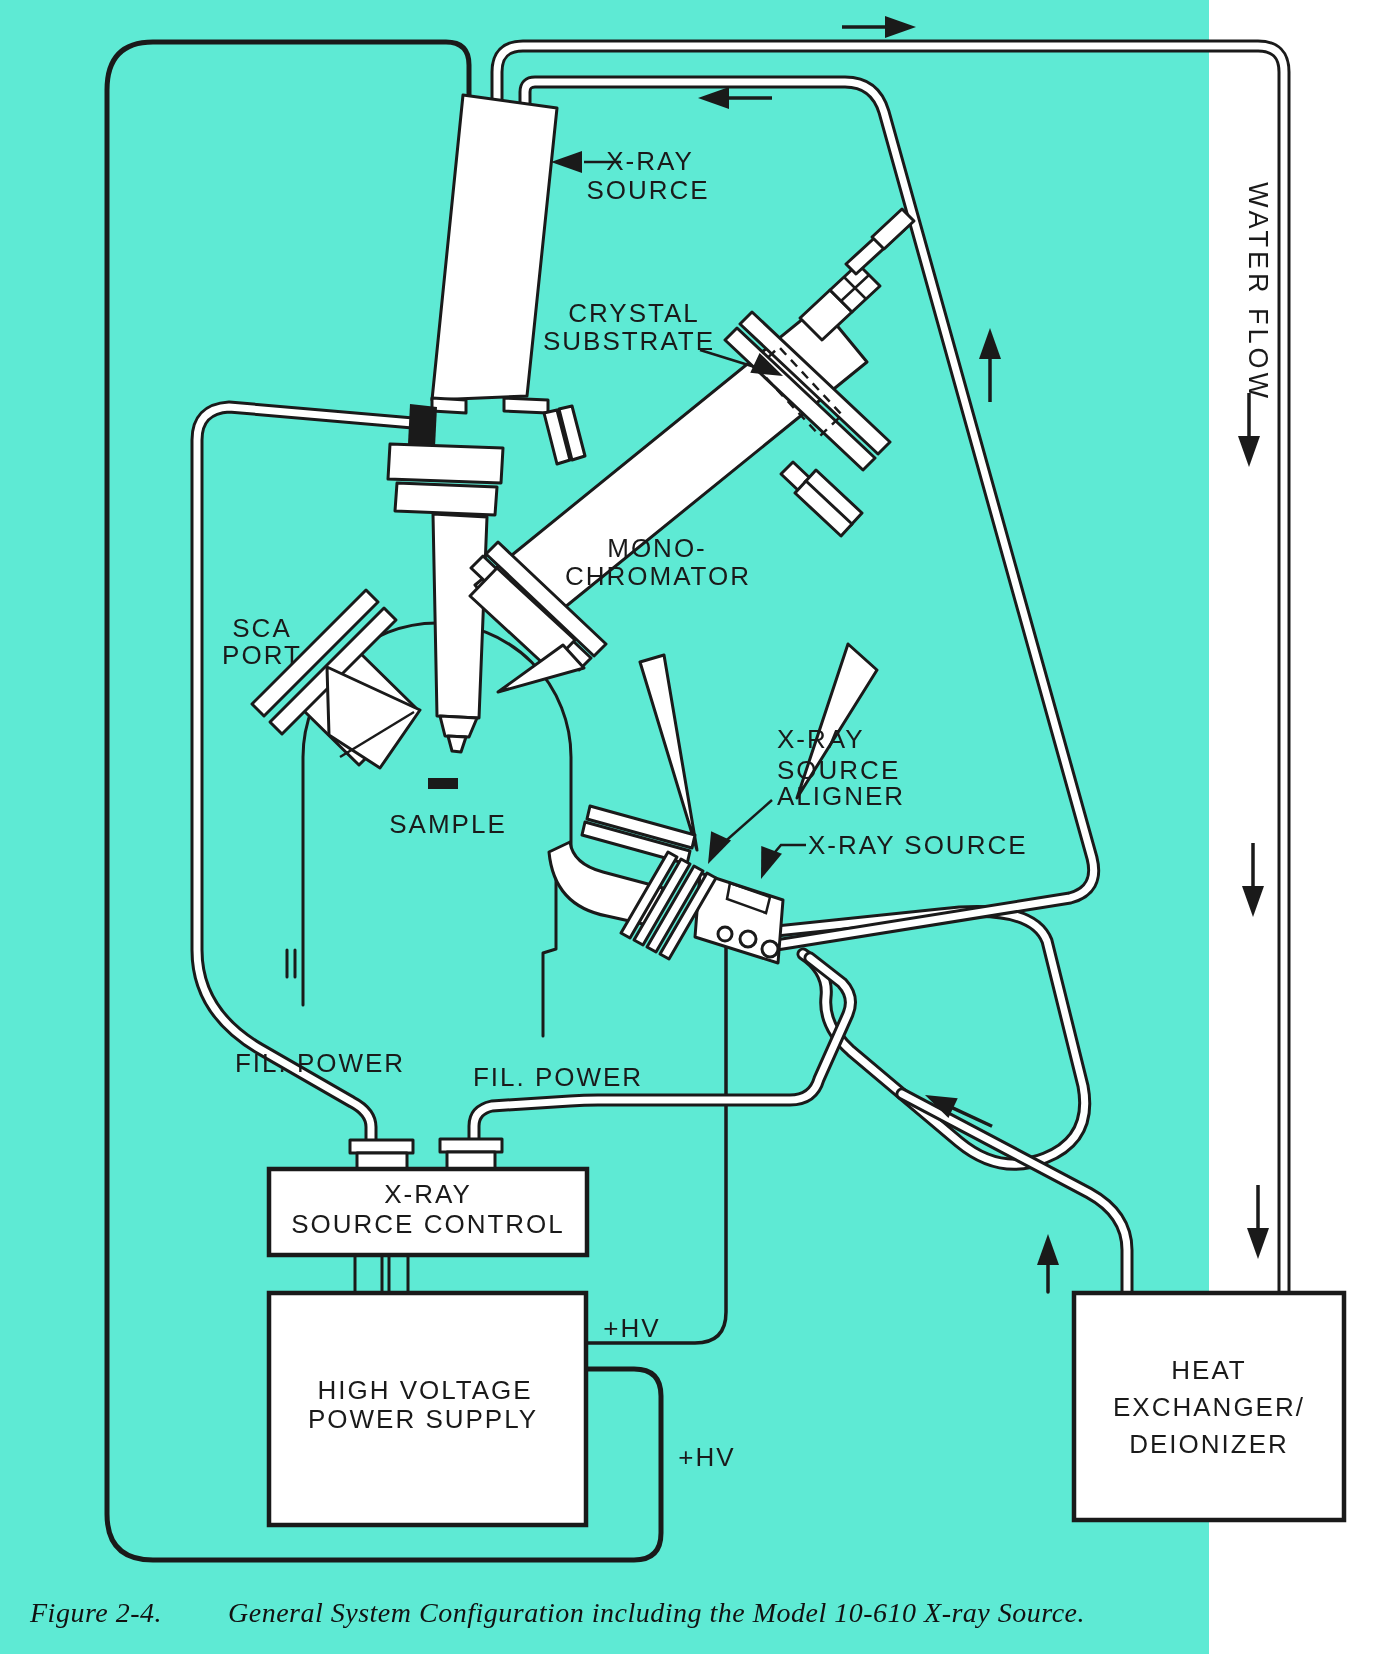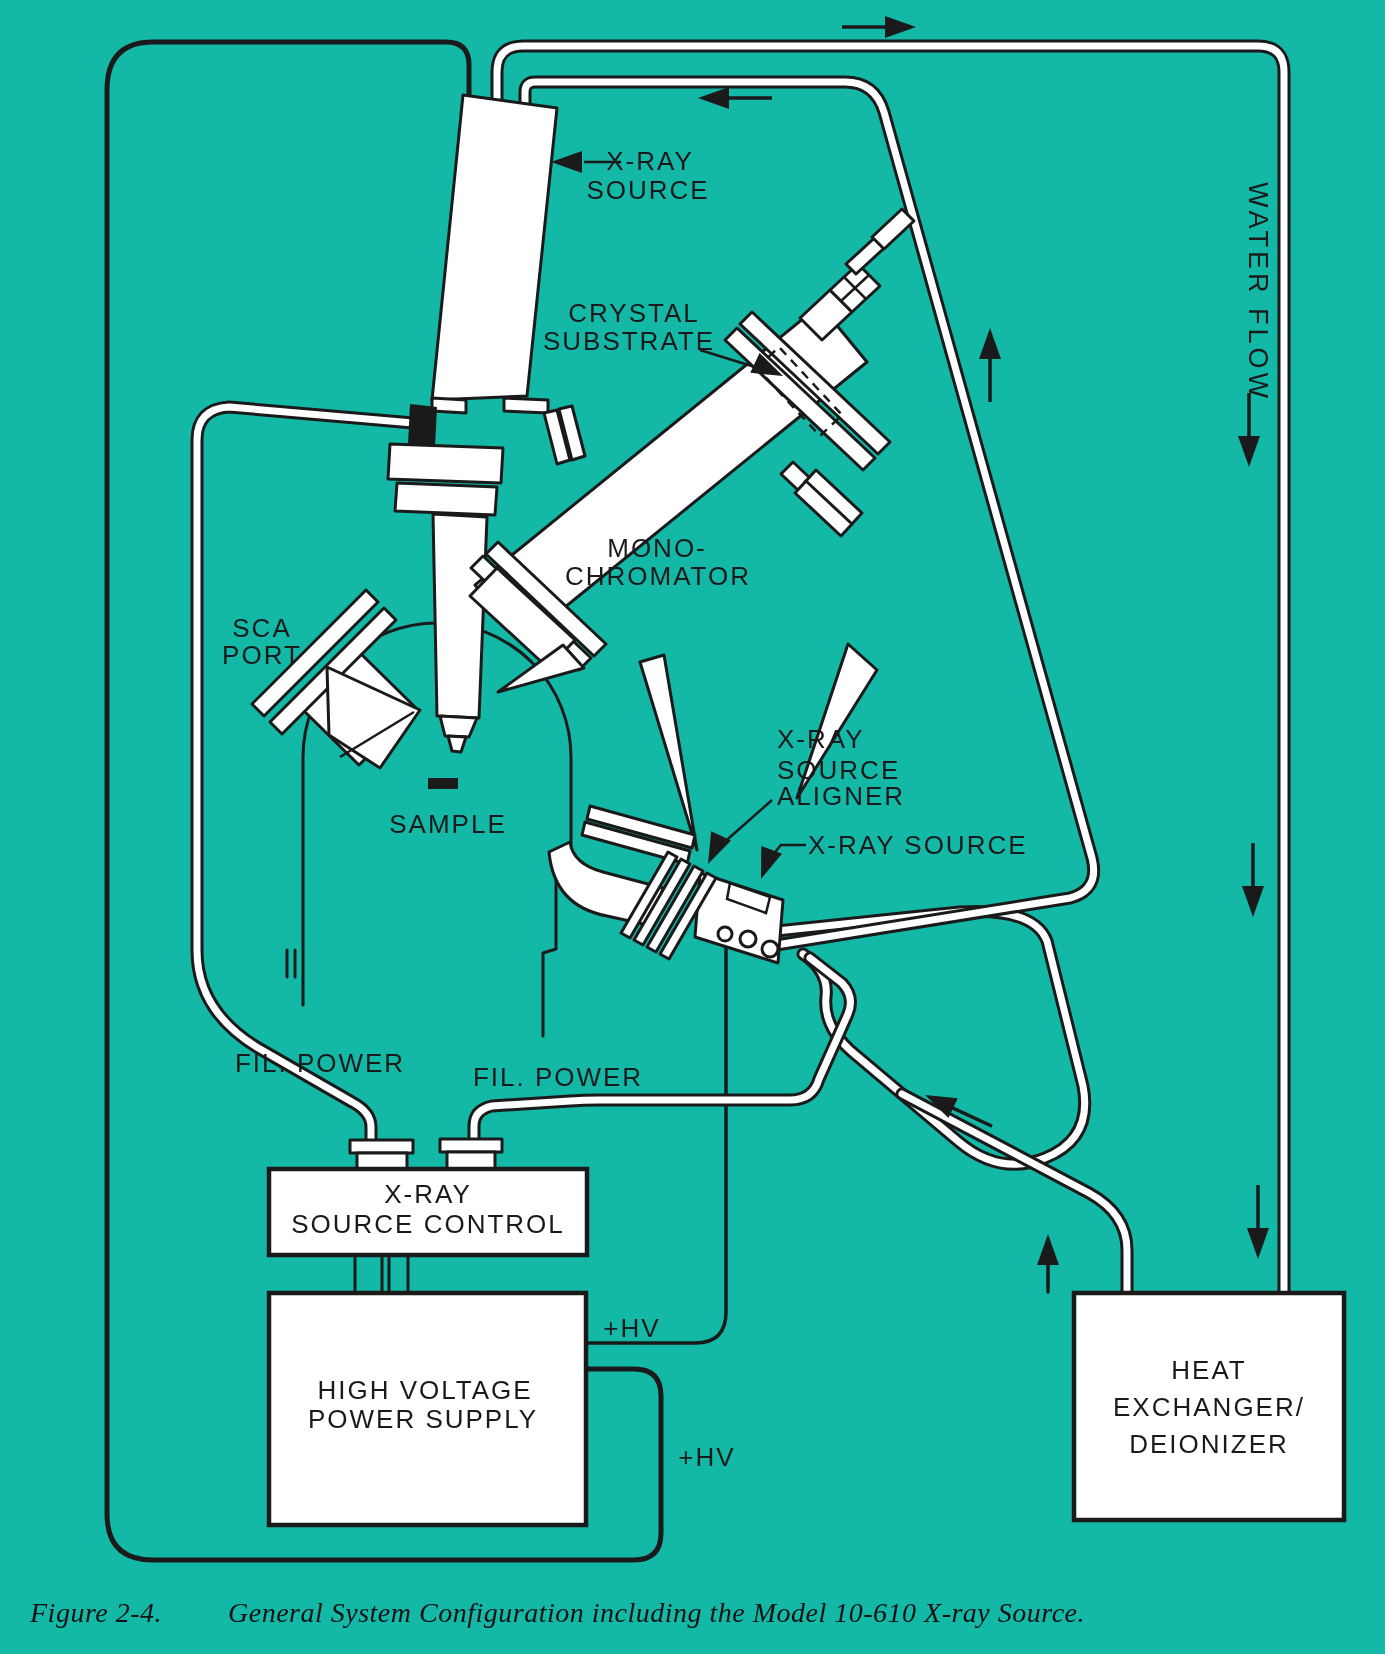--- a/index.html
+++ b/index.html
@@ -1,16 +1,16 @@
 <!DOCTYPE html>
 <html><head>
 <meta charset="utf-8">
 <style>
   html,body{margin:0;padding:0;background:#ffffff;}
-  .page{position:relative;width:1385px;height:1654px;background:#14b8a6;font-family:"Liberation Sans",sans-serif;}
+  .page{position:relative;width:1209px;height:1654px;background:#5eead4;font-family:"Liberation Sans",sans-serif;}
   svg{display:block}
   .ln{stroke:#1a1a1a;fill:none;stroke-linecap:round;stroke-linejoin:round;}
   .w3{stroke-width:3;}
   .w5{stroke-width:5;}
   .pipe-casing{stroke:#1a1a1a;fill:none;stroke-width:13;stroke-linecap:round;stroke-linejoin:round;}
   .pipe-core{stroke:#ffffff;fill:none;stroke-width:7;stroke-linecap:round;stroke-linejoin:round;}
   .part{fill:#ffffff;stroke:#1a1a1a;stroke-width:3;stroke-linejoin:round;}
   .solid{fill:#1a1a1a;stroke:none;}
   .box{fill:#ffffff;stroke:#1a1a1a;stroke-width:4.5;}
   .lbl{font-family:"Liberation Sans",sans-serif;font-size:26px;letter-spacing:2px;fill:#1a1a1a;}

